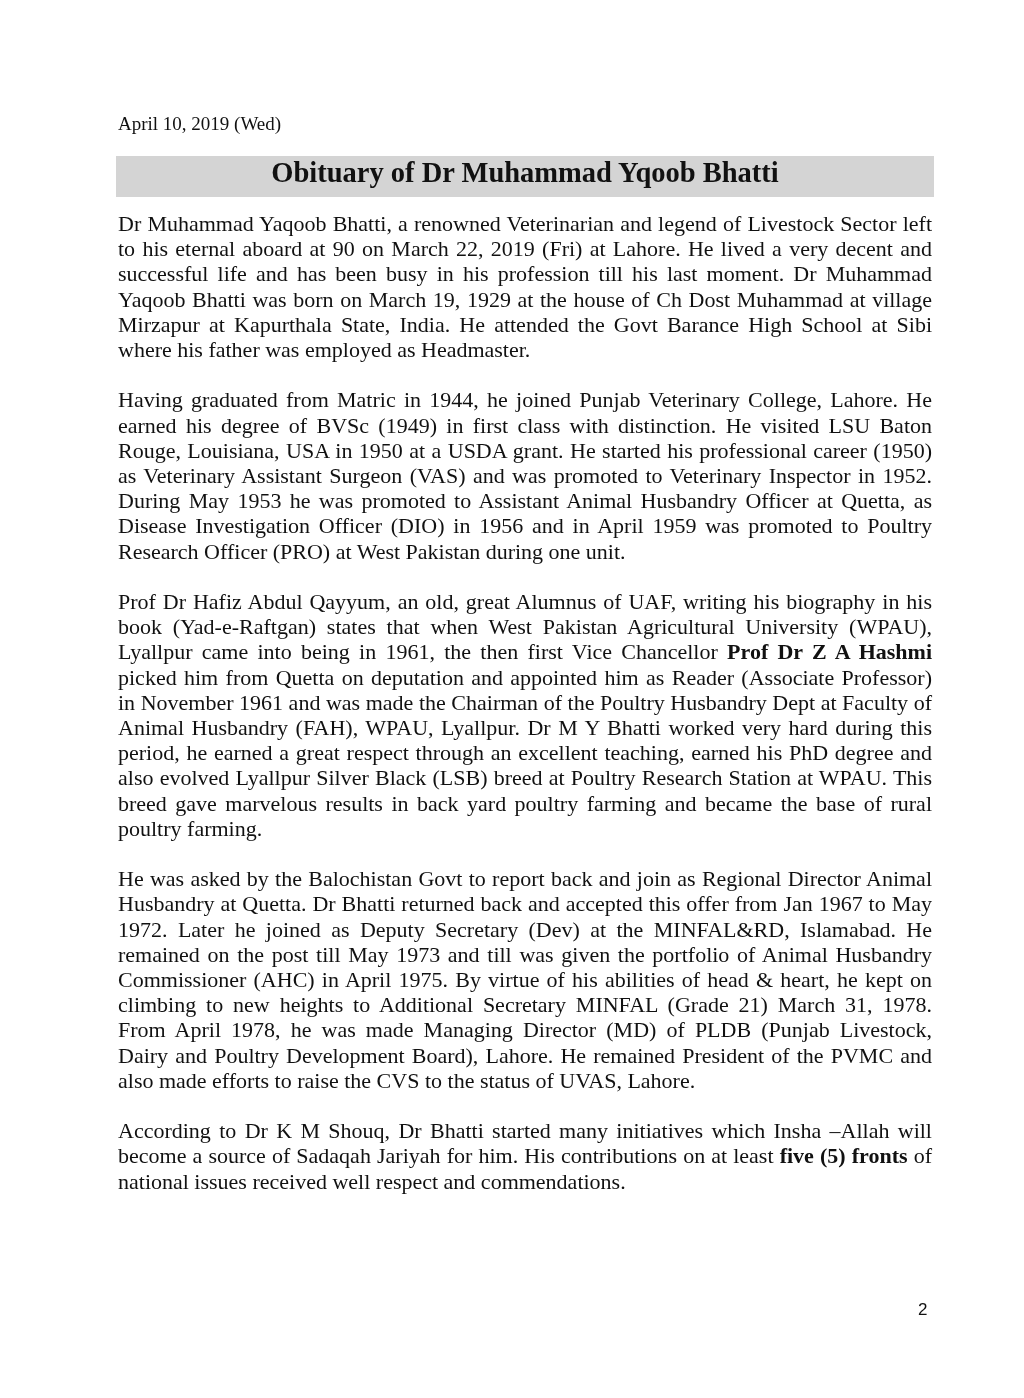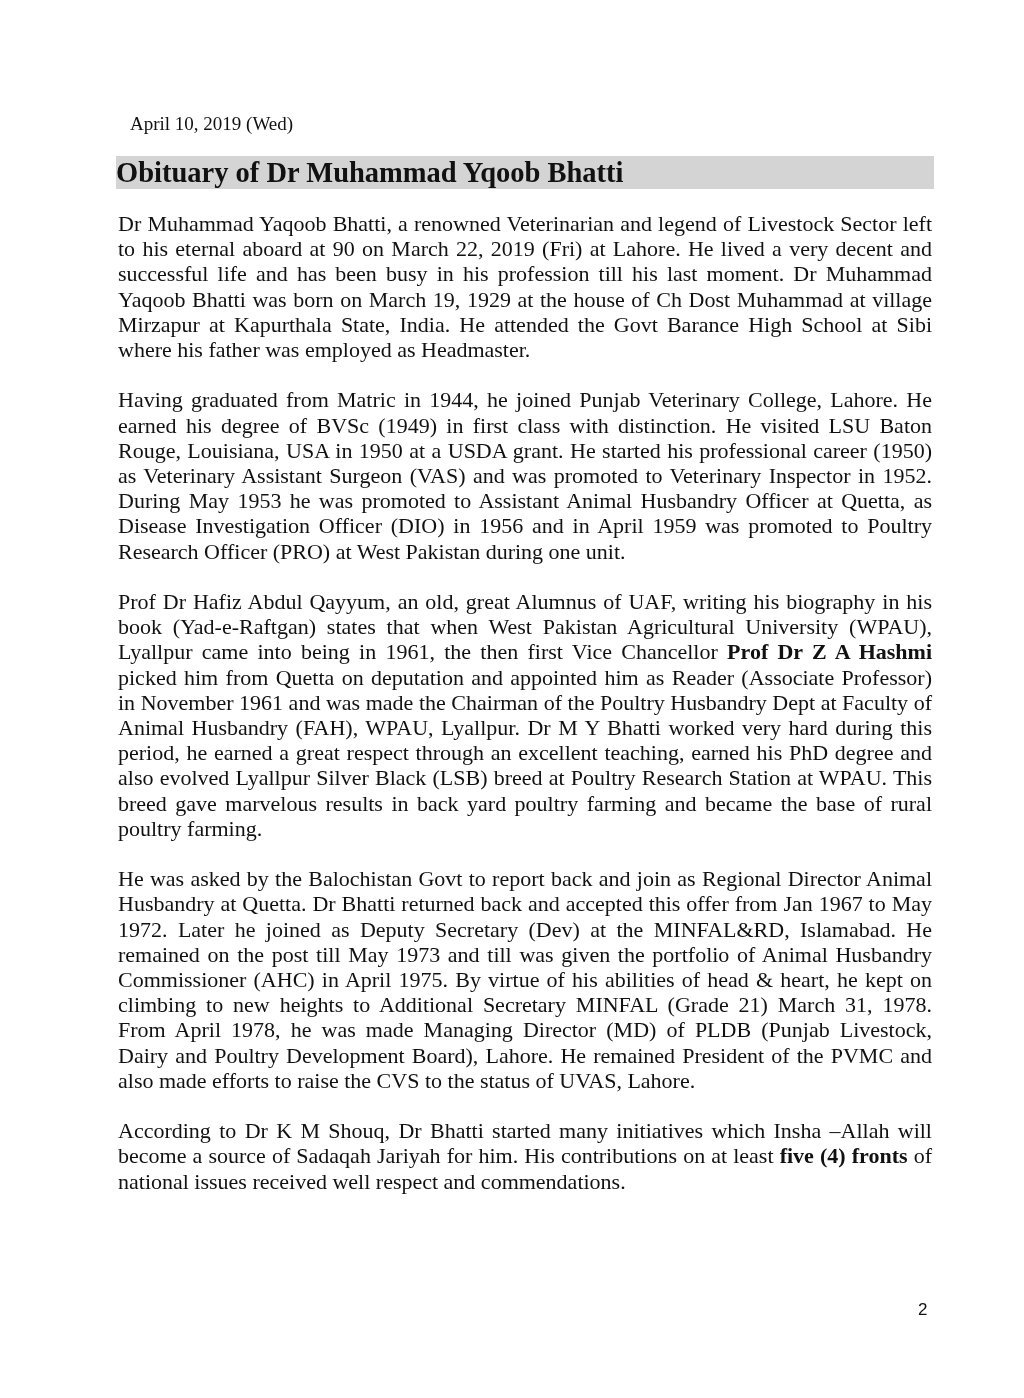--- a/index.html
+++ b/index.html
@@ -17,32 +17,33 @@
     }
     .page {
       position: absolute;
       left: 118px;
       top: 0;
       width: 814px;
     }
     .date {
       position: absolute;
       top: 112px;
-      left: 12px;
+      left: 0;
       font-size: 19px;
       line-height: 24px;
       white-space: nowrap;
     }
     .title-bar {
       position: absolute;
       top: 156px;
       left: -2px;
       width: 818px;
-      height: 33px;
+      height: 41px;
       background: #d4d4d4;
+      text-align: center;
     }
     .title-bar h1 {
       margin: 0;
       font-family: "Liberation Serif", serif;
       font-weight: bold;
       font-size: 28.5px;
       line-height: 33px;
       color: #111111;
     }
     .body-text {
@@ -77,17 +78,17 @@
 
   <div class="title-bar">
     <h1>Obituary of Dr Muhammad Yqoob Bhatti</h1>
   </div>
 
   <div class="body-text">
     <p>Dr Muhammad Yaqoob Bhatti, a renowned Veterinarian and legend of Livestock Sector left to his eternal aboard at 90 on March 22, 2019 (Fri) at Lahore. He lived a very decent and successful life and has been busy in his profession till his last moment. Dr Muhammad Yaqoob Bhatti was born on March 19, 1929 at the house of Ch Dost Muhammad at village Mirzapur at Kapurthala State, India. He attended the Govt Barance High School at Sibi where his father was employed as Headmaster.</p>
     <p>Having graduated from Matric in 1944, he joined Punjab Veterinary College, Lahore. He earned his degree of BVSc (1949) in first class with distinction. He visited LSU Baton Rouge, Louisiana, USA in 1950 at a USDA grant. He started his professional career (1950) as Veterinary Assistant Surgeon (VAS) and was promoted to Veterinary Inspector in 1952. During May 1953 he was promoted to Assistant Animal Husbandry Officer at Quetta, as Disease Investigation Officer (DIO) in 1956 and in April 1959 was promoted to Poultry Research Officer (PRO) at West Pakistan during one unit.</p>
     <p><span>Prof Dr Hafiz Abdul Qayyum, an old, great Alumnus of UAF, writing his biography in his book (Yad-e-Raftgan) states that when West Pakistan Agricultural University (WPAU), Lyallpur came into being in 1961, the then first Vice Chancellor </span><b>Prof Dr Z A Hashmi</b><span> picked him from Quetta on deputation and appointed him as Reader (Associate Professor) in November 1961 and was made the Chairman of the Poultry Husbandry Dept at Faculty of Animal Husbandry (FAH), WPAU, Lyallpur. Dr M Y Bhatti worked very hard during this period, he earned a great respect through an excellent teaching, earned his PhD degree and also evolved Lyallpur Silver Black (LSB) breed at Poultry Research Station at WPAU. This breed gave marvelous results in back yard poultry farming and became the base of rural poultry farming.</span></p>
     <p>He was asked by the Balochistan Govt to report back and join as Regional Director Animal Husbandry at Quetta. Dr Bhatti returned back and accepted this offer from Jan 1967 to May 1972. Later he joined as Deputy Secretary (Dev) at the MINFAL&amp;RD, Islamabad. He remained on the post till May 1973 and till was given the portfolio of Animal Husbandry Commissioner (AHC) in April 1975. By virtue of his abilities of head &amp; heart, he kept on climbing to new heights to Additional Secretary MINFAL (Grade 21) March 31, 1978. From April 1978, he was made Managing Director (MD) of PLDB (Punjab Livestock, Dairy and Poultry Development Board), Lahore. He remained President of the PVMC and also made efforts to raise the CVS to the status of UVAS, Lahore.</p>
-    <p><span>According to Dr K M Shouq, Dr Bhatti started many initiatives which Insha –Allah will become a source of Sadaqah Jariyah for him. His contributions on at least </span><b>five (4) fronts</b><span> of national issues received well respect and commendations.</span></p>
+    <p><span>According to Dr K M Shouq, Dr Bhatti started many initiatives which Insha –Allah will become a source of Sadaqah Jariyah for him. His contributions on at least </span><b>five (5) fronts</b><span> of national issues received well respect and commendations.</span></p>
   </div>
 </div>
 
 <div class="page-number">2</div>
 
 </body></html>

